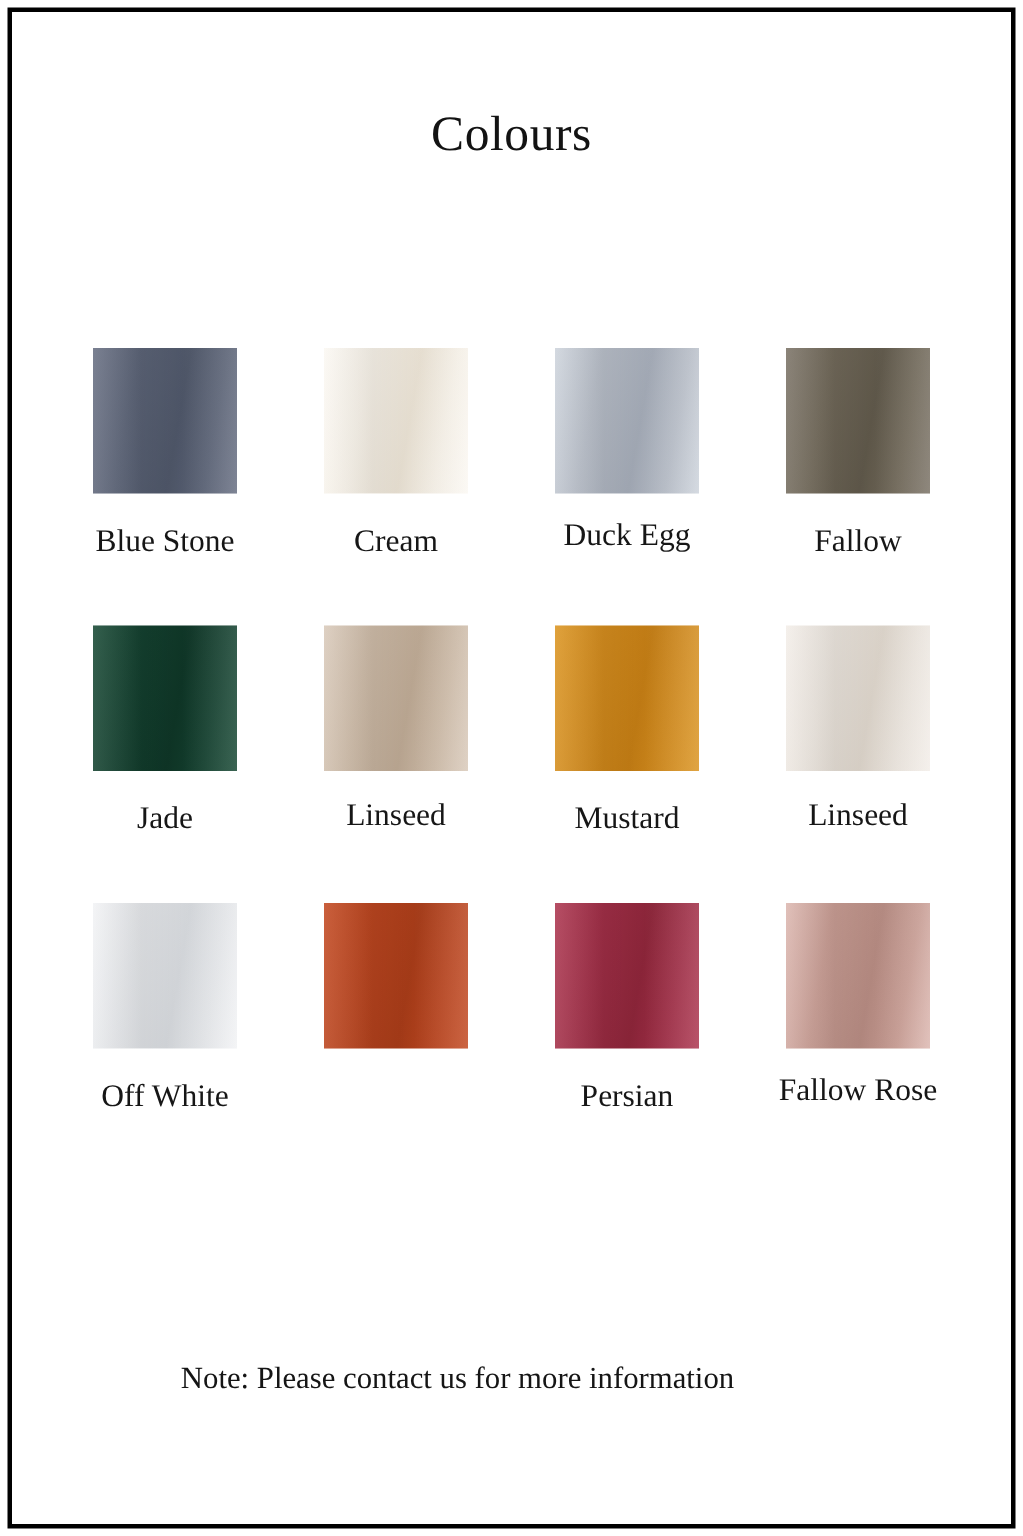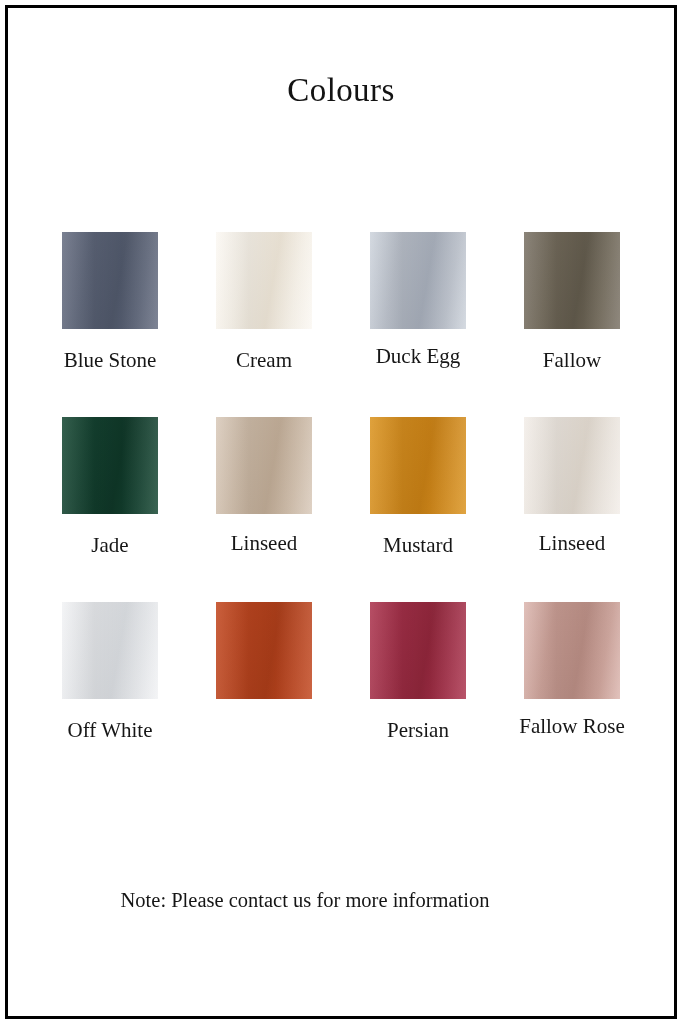--- a/index.html
+++ b/index.html
@@ -106,21 +106,21 @@
     white-space: nowrap;
   }
   
   .lbl-a { margin-top: 16px; }
   .lbl-b { margin-top: 14px; }
   .lbl-c { margin-top: 12px; }
 
   .note {
     position: absolute;
     left: 0;
-    top: 884px;
+    top: 903px;
     width: 610px;
     text-align: center;
     font-size: 20.5px;
     line-height: 1.62;
     color: #151515;
   }
   .note-line { display: block; }
 </style>
 </head>
 <body>

